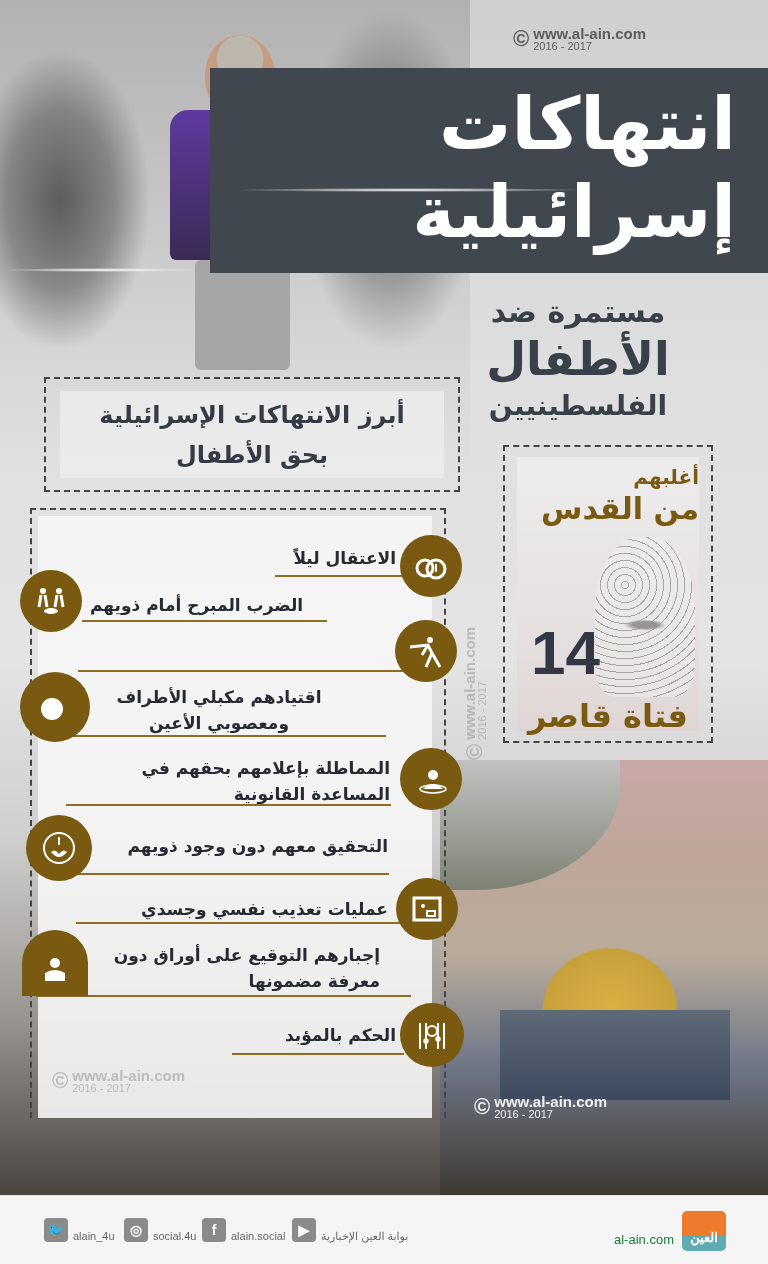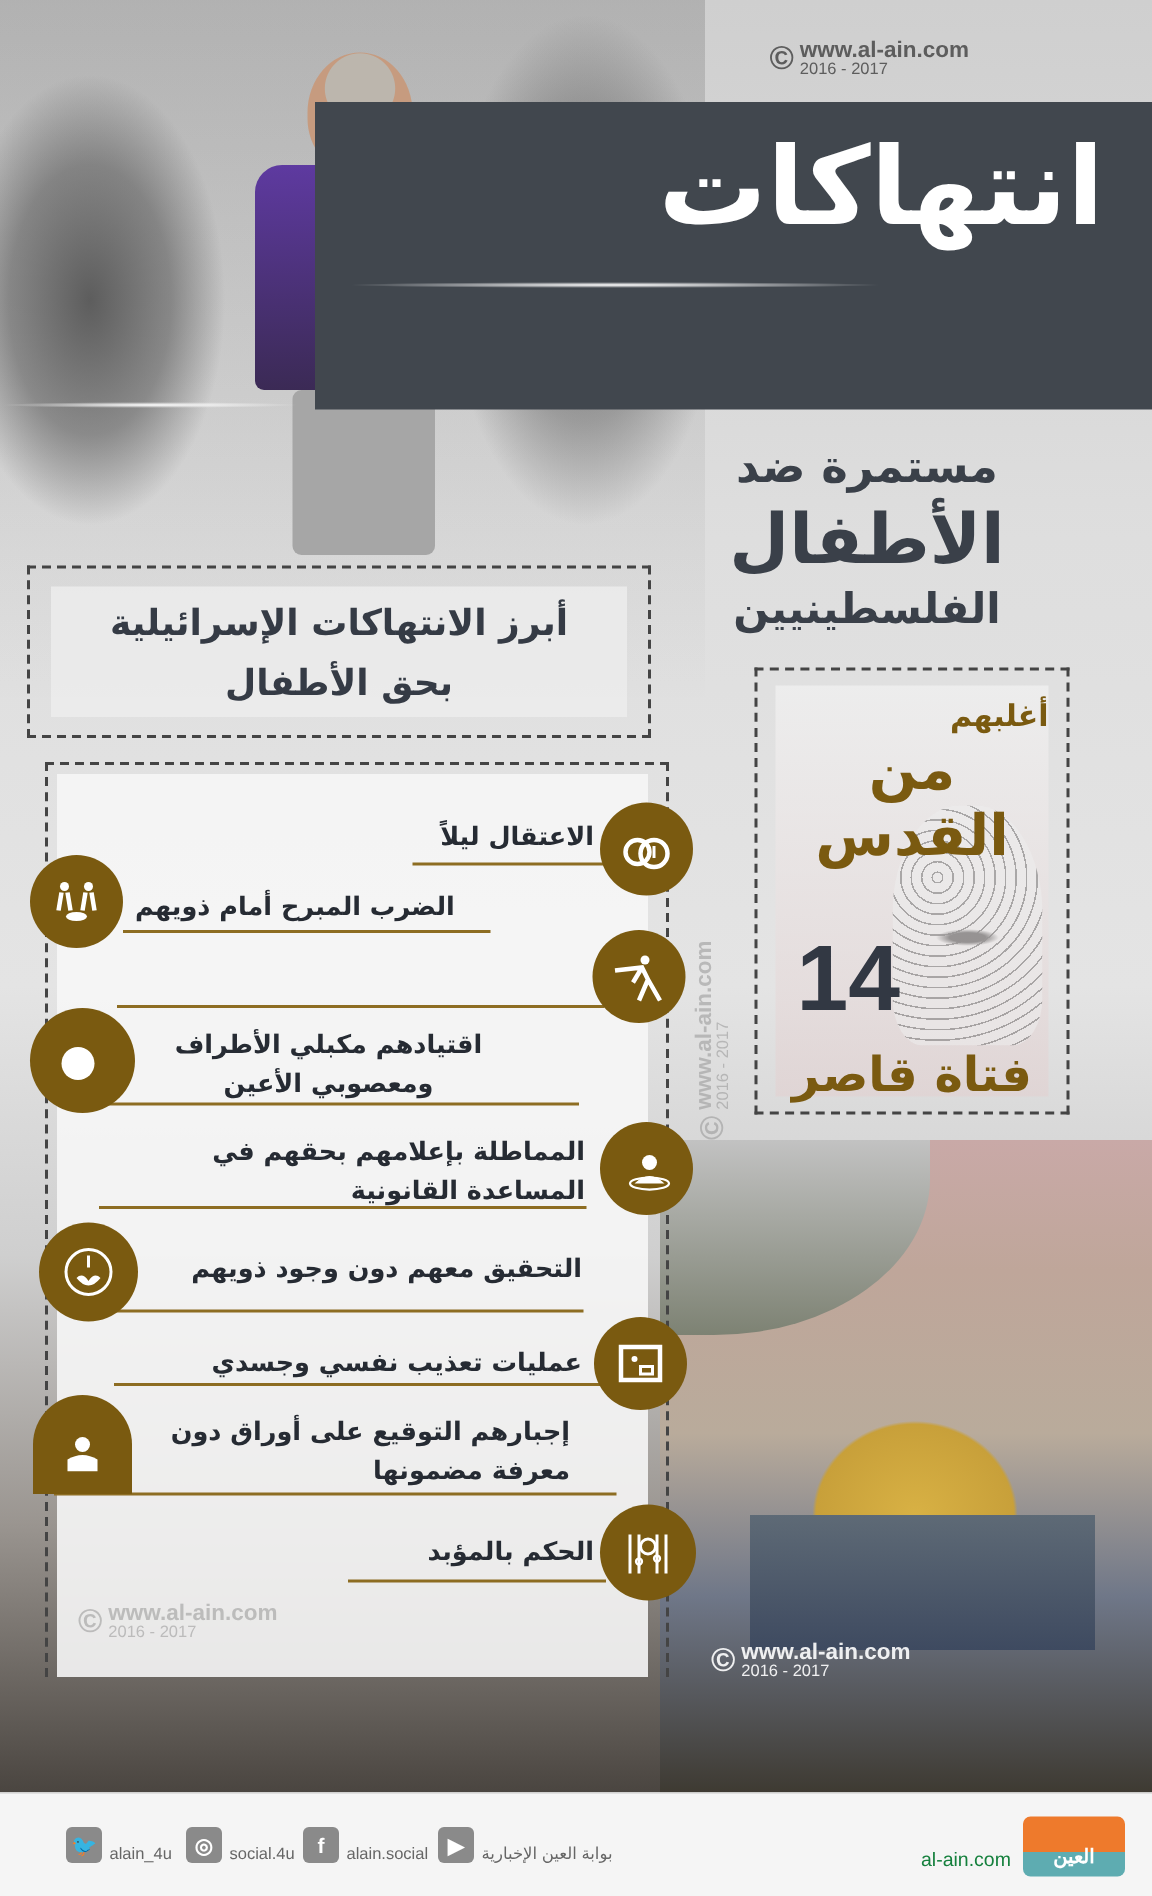--- a/index.html
+++ b/index.html
@@ -79,26 +79,26 @@
     background: linear-gradient(180deg, rgba(240,240,240,0.8), rgba(225,210,210,0.7));
   }
   .keffiyeh {
     position: absolute; right: 4px; top: 80px; width: 100px; height: 160px;
     background:
       radial-gradient(ellipse 30px 8px at 50% 55%, #555 0 40%, transparent 70%),
       repeating-radial-gradient(circle at 30% 30%, #eee 0 3px, #777 3px 4px, #eee 4px 7px);
     border-radius: 45% 45% 20% 20%; opacity: 0.55;
   }
   .stat-line1 { position: absolute; left: 0; right: 0; top: 8px; text-align: right; color: #7a5a10; font-size: 20px; font-weight: bold; direction: rtl; }
-  .stat-line2 { position: absolute; left: 0; right: 0; top: 34px; text-align: center; color: #7a5a10; font-size: 38px; font-weight: bold; direction: rtl; }
+  .stat-line2 { position: absolute; left: 0; right: 0; top: 34px; color: #7a5a10; font-size: 30px; font-weight: bold; direction: rtl; }
   .stat-number { position: absolute; left: 14px; top: 160px; color: #323843; font-size: 62px; font-weight: bold; font-family: "Liberation Sans", sans-serif; }
   .stat-line3 { position: absolute; left: 0; right: 0; top: 240px; text-align: center; color: #7a5a10; font-size: 32px; font-weight: bold; direction: rtl; }
 
   .heading-box {
-    position: absolute; left: 18px; top: 377px; width: 416px; height: 115px;
+    position: absolute; left: 44px; top: 377px; width: 416px; height: 115px;
     border: 2px dashed #444;
   }
   .heading-inner {
     position: absolute; left: 14px; top: 12px; right: 14px; bottom: 12px;
     background: rgba(236,236,236,0.85);
     display: flex; flex-direction: column; align-items: center; justify-content: center;
     color: #353b45; font-weight: bold; direction: rtl; font-size: 24px; line-height: 40px;
   }
 
   .list-box {
@@ -145,21 +145,21 @@
     font-family: "Liberation Sans", sans-serif;
   }
   .social { position: absolute; top: 22px; display: flex; align-items: flex-end; gap: 5px; }
   .social .sq {
     width: 24px; height: 24px; border-radius: 4px; background: #8a8a8a; color: #fff;
     display: flex; align-items: center; justify-content: center; font-size: 14px; font-weight: bold;
   }
   .social .lbl { font-size: 11px; color: #666; line-height: 12px; }
   .site-url { position: absolute; left: 614px; top: 36px; font-size: 13px; color: #15803d; }
   .logo {
-    position: absolute; left: 682px; top: 15px; width: 68px; height: 40px; border-radius: 5px; overflow: hidden;
+    position: absolute; left: 682px; top: 15px; width: 44px; height: 40px; border-radius: 5px; overflow: hidden;
     background: linear-gradient(180deg, #ee7a2c 0 60%, #5eacb1 60% 100%);
     color: #fff; font-size: 13px; font-weight: bold; display: flex; align-items: flex-end; justify-content: center; padding-bottom: 6px;
   }
 </style>
 </head>
 <body>
 
 <div class="canvas">
 
   <div class="photo-soldiers"></div>
@@ -175,20 +175,21 @@
       <span class="wm-url">www.al-ain.com</span>
       <span class="wm-years">2016 - 2017</span>
     </span>
   </div>
 
   <div class="title-band"></div>
   <div class="flare" style="left:230px; top:188px; width:360px;"></div>
   <div class="flare" style="left:0; top:268px; width:200px;"></div>
   <div class="title-text">
     <div>انتهاكات</div>
+    <div>إسرائيلية</div>
   </div>
 
   <div class="subtitle">
     <span class="s1">مستمرة ضد</span>
     <span class="s2">الأطفال</span>
     <span class="s3">الفلسطينيين</span>
   </div>
 
   <div class="dome-area">
     <div class="base"></div>

